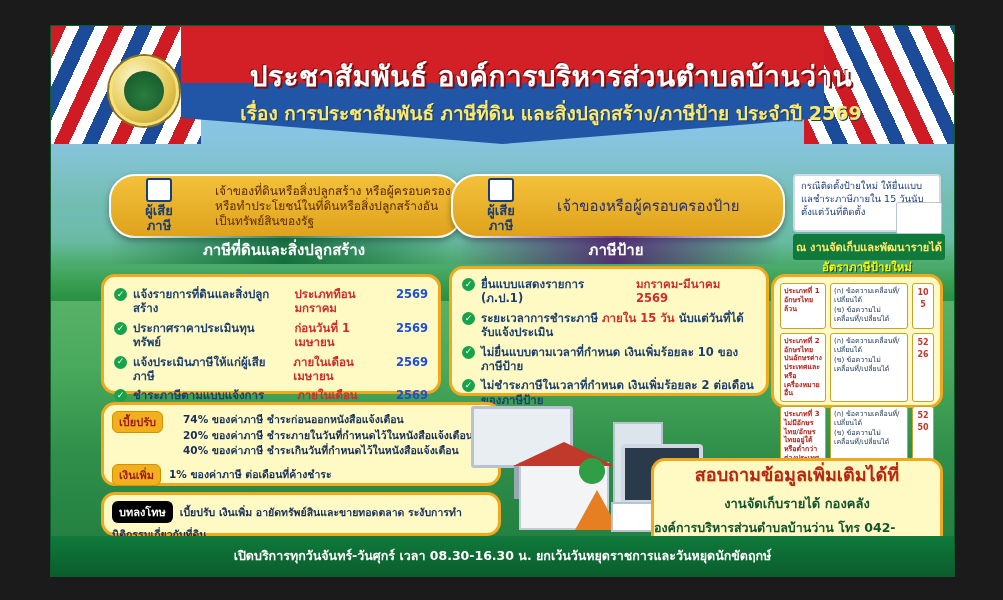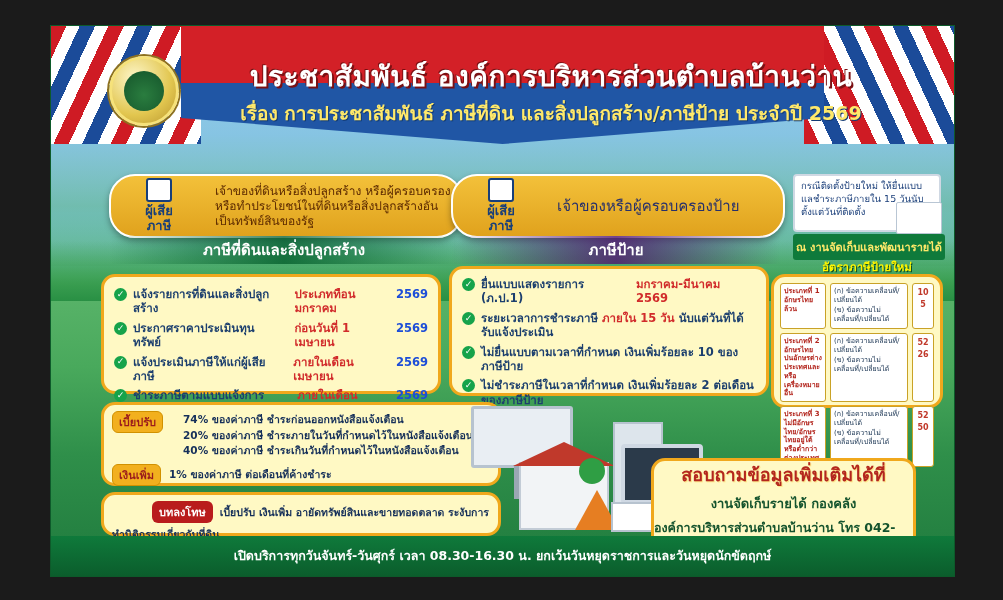--- a/index.html
+++ b/index.html
@@ -78,24 +78,24 @@
   .rc-m{flex:1;background:#fff;border:1px solid #c9a227;border-radius:3px;font-size:7px;color:#15304f;padding:3px;line-height:1.35;box-sizing:border-box;}
   .rc-r{width:22px;background:#fff;border:1px solid #c9a227;border-radius:3px;font-size:8px;color:#c0392b;font-weight:bold;
     text-align:center;padding:3px 0;box-sizing:border-box;line-height:1.5;}
 
   
   .p-pen{left:50px;top:376px;width:400px;height:84px;background:#fff9c4;border:3px solid #f0a81c;padding:6px 8px;}
   .tagbox{display:inline-block;background:#f2b01e;color:#9b1c1c;font-weight:bold;font-size:11px;border-radius:6px;padding:1px 6px;border:1px solid #d19100;}
   .pen-li{font-size:10.5px;color:#16305a;font-weight:bold;margin:2px 0 2px 2px;line-height:1.3;}
 
   .p-law{left:50px;top:466px;width:400px;height:44px;background:#fff9c4;border:3px solid #f0a81c;padding:6px 8px;}
-  .law-t{display:inline-block;background:#b91c1c;color:#ffffff;font-weight:bold;font-size:11px;border-radius:6px;padding:2px 7px;margin-left:40px;}
-
-  
-  .p-contact{left:600px;top:432px;width:265px;height:96px;background:#fff9c4;border:3px solid #f0a81c;
+  .law-t{display:inline-block;background:#000000;color:#ffffff;font-weight:bold;font-size:11px;border-radius:6px;padding:2px 7px;}
+
+  
+  .p-contact{left:600px;top:432px;width:292px;height:96px;background:#fff9c4;border:3px solid #f0a81c;
     display:flex;flex-direction:column;align-items:center;justify-content:center;gap:4px;}
   .ct1{color:#b3261e;font-weight:bold;font-size:18px;text-shadow:1px 1px 0 #fde68a;}
   .ct2{color:#14532d;font-weight:bold;font-size:13px;}
   .ct3{color:#14532d;font-weight:bold;font-size:12.5px;}
 
   
   .footer{position:absolute;left:0;bottom:0;width:100%;height:40px;background:linear-gradient(180deg,#0f7a3b,#0b5d2c);
     display:flex;align-items:center;justify-content:center;color:#ffffff;font-weight:bold;font-size:12.5px;}
 
   

